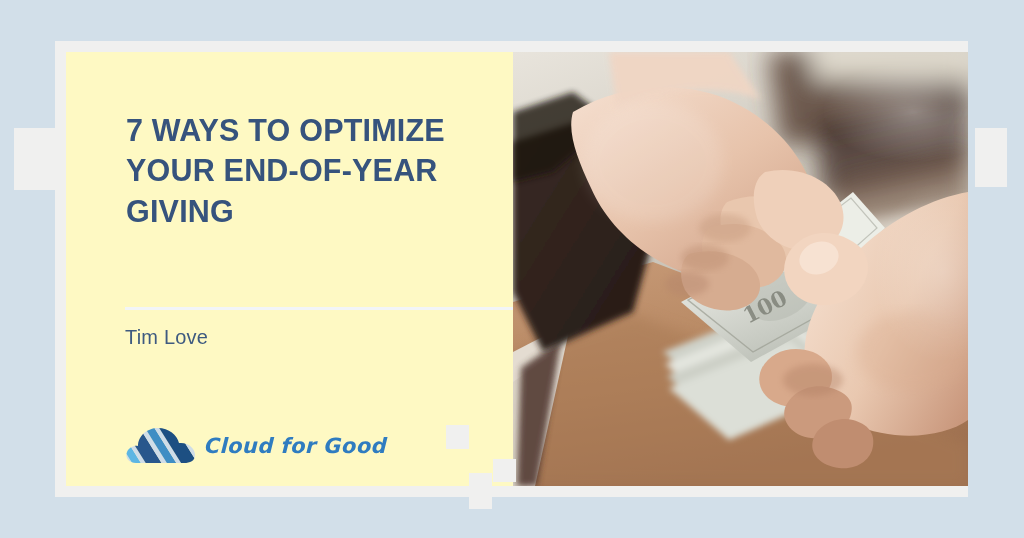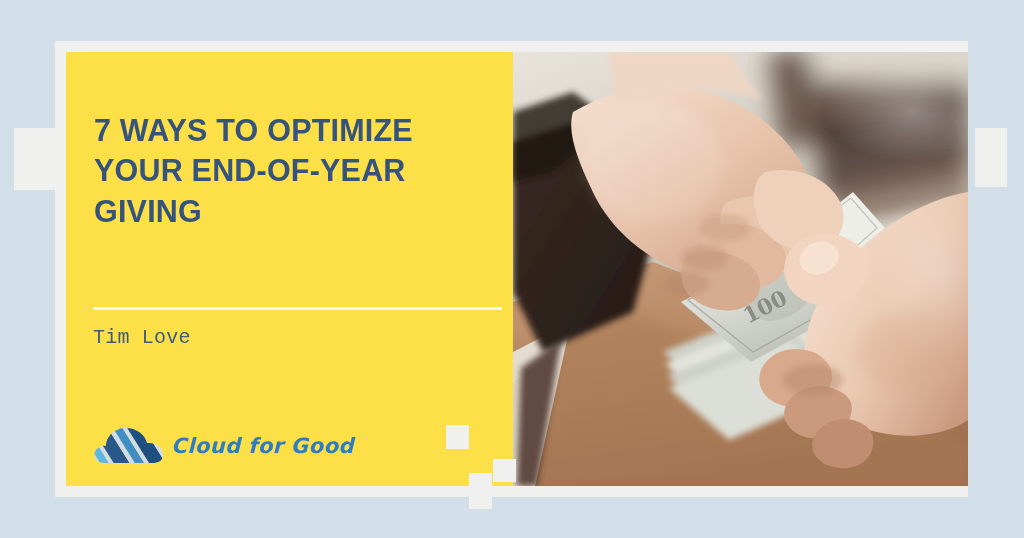--- a/index.html
+++ b/index.html
@@ -25,22 +25,23 @@
     height: 456px;
     background: #f0f0ef;
     padding: 11px;
     display: flex;
   }
 
   .card-inner {
     position: relative;
     width: 100%;
     height: 100%;
-    background: #fde047;
+    background: #fef9c3;
     display: flex;
+    padding-left: 32px;
   }
 
   
   .text-col {
     position: relative;
     width: 457px;
     height: 100%;
     padding: 58px 20px 0 28px;
   }
 
@@ -63,21 +64,20 @@
     background: #f2f5f7;
   }
 
   .author {
     position: absolute;
     left: 27px;
     top: 274px;
     font-size: 20px;
     color: #3e5a80;
     letter-spacing: 0.2px;
-    font-family: Liberation Mono, monospace;
   }
 
   
   .logo {
     position: absolute;
     left: 27px;
     top: 369px;
     display: flex;
     align-items: center;
     gap: 8px;

